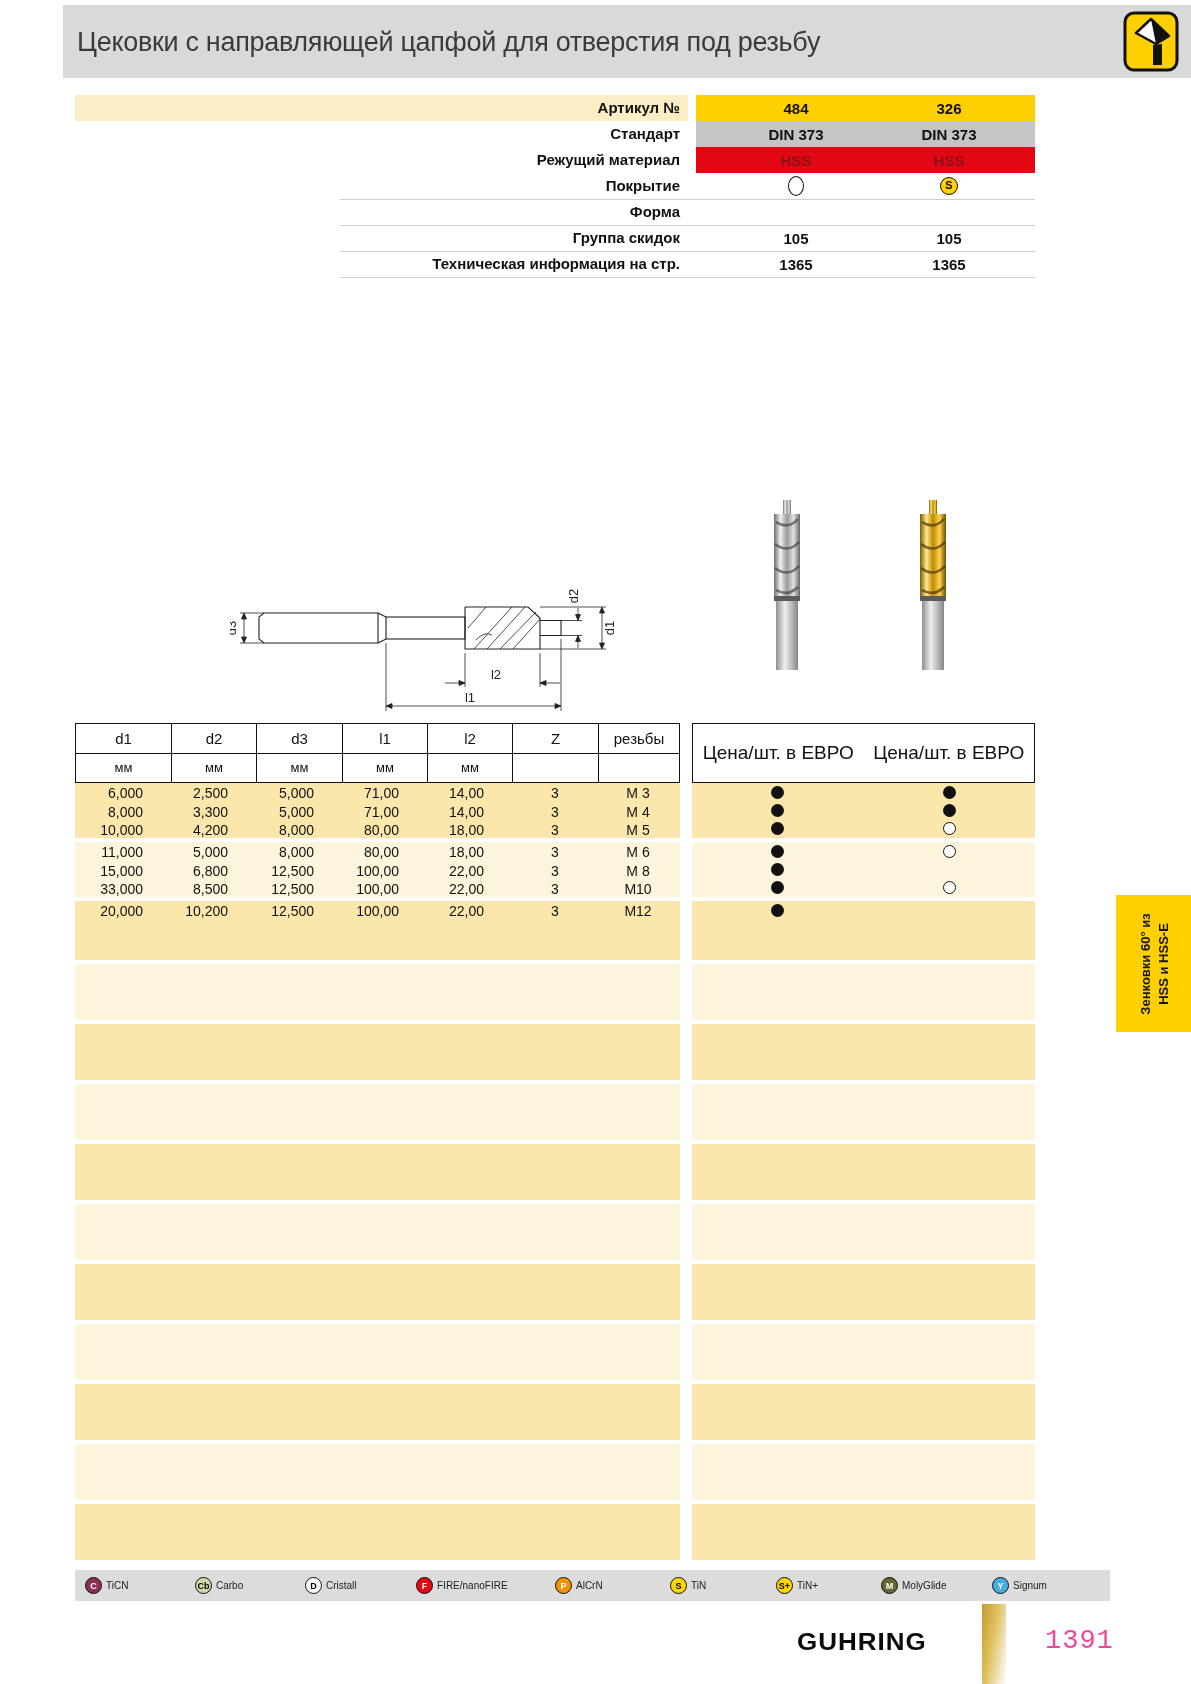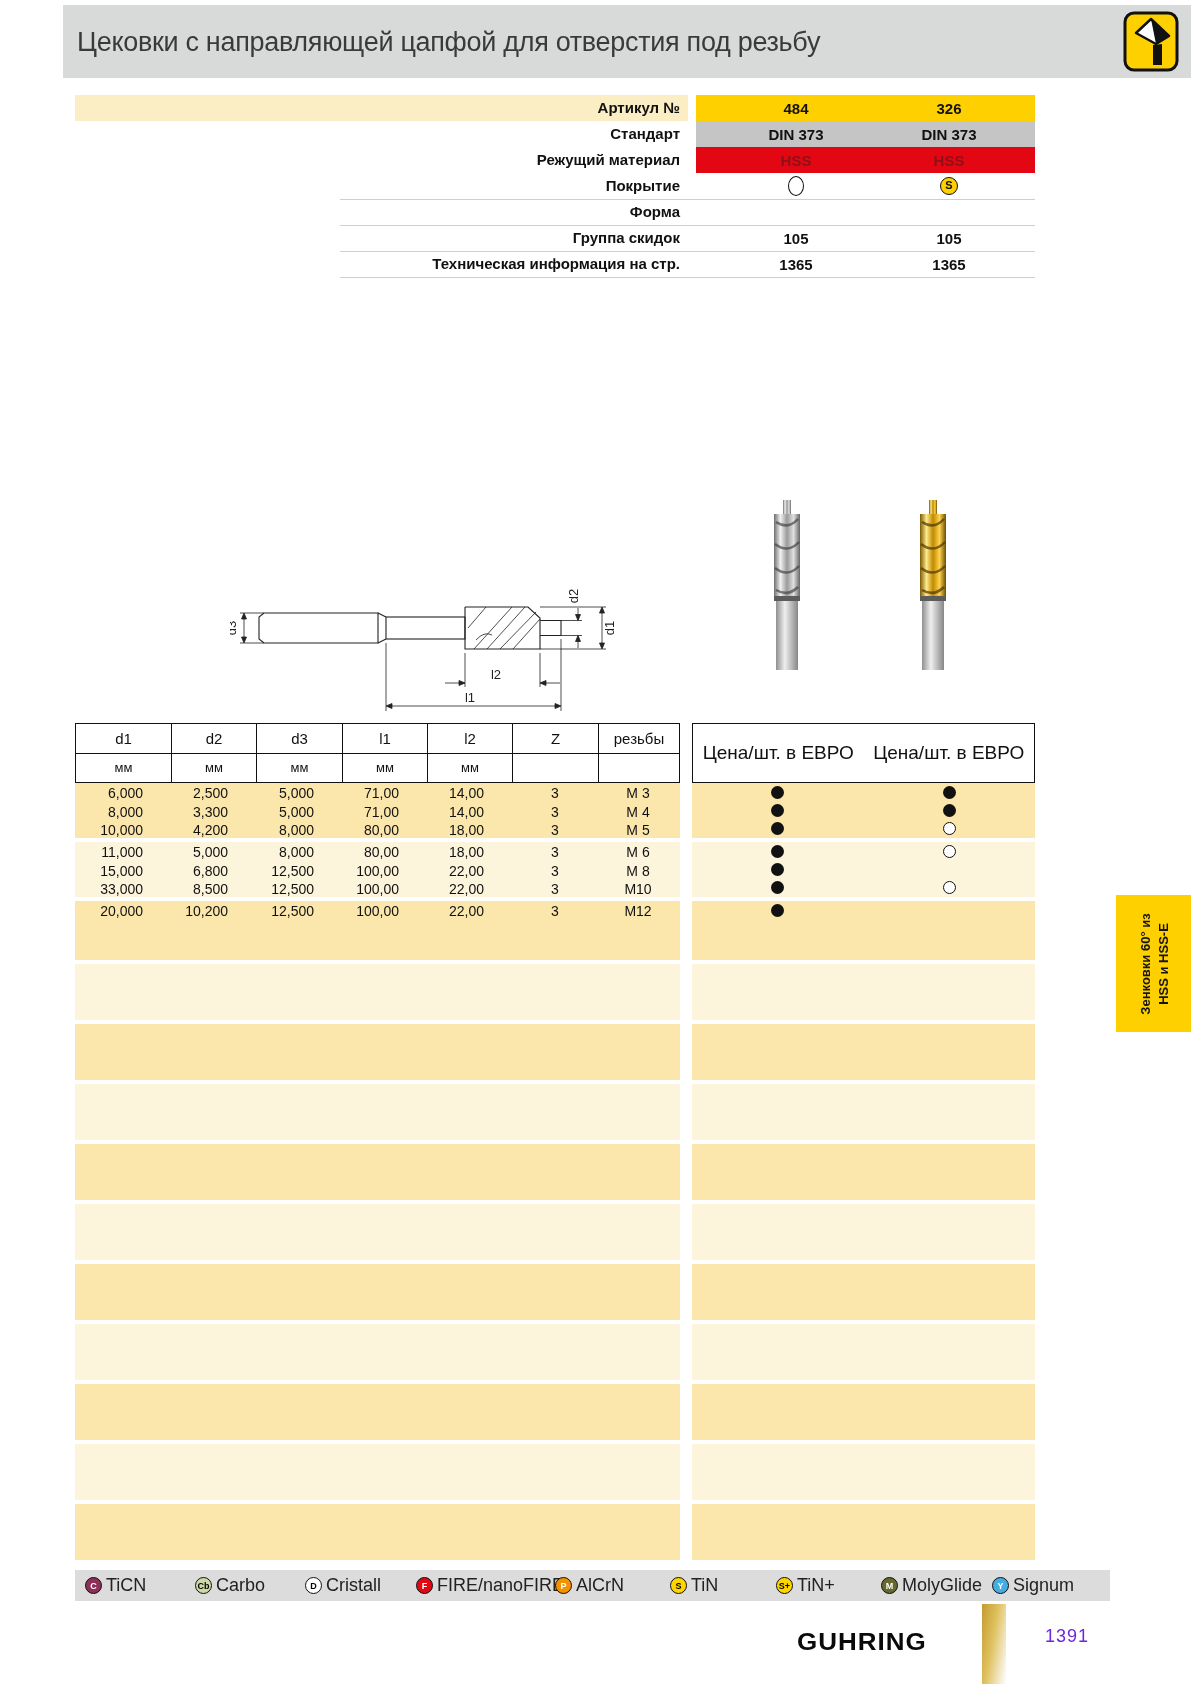--- a/index.html
+++ b/index.html
@@ -70,28 +70,28 @@
   .tab-inner{position:absolute;width:137px;height:75px;left:50%;top:50%;
              transform:translate(-50%,-50%) rotate(-90deg);display:flex;flex-direction:column;
              justify-content:center;text-align:center;font-size:13px;font-weight:bold;
              line-height:1.35;white-space:nowrap;color:#151515;}
 
   
   .legend-bar{position:absolute;left:75px;top:1570px;width:1035px;height:31px;background:var(--legend-gray);}
   .legend-item{position:absolute;top:0;height:31px;display:flex;align-items:center;gap:4px;}
   .badge{width:17px;height:17px;border-radius:50%;border:1px solid #111;display:flex;align-items:center;
          justify-content:center;font-size:9px;font-weight:bold;box-sizing:border-box;flex:0 0 auto;}
-  .legend-label{font-size:18px;color:#222;white-space:nowrap;}
+  .legend-label{font-size:10px;color:#222;white-space:nowrap;}
 
   
   .brand{position:absolute;left:797px;top:1627px;font-size:26px;font-weight:900;
          letter-spacing:1px;color:#0a0a0a;transform:scaleY(0.92);}
   .gold-bar{position:absolute;left:982px;top:1604px;width:24px;height:80px;
             background:linear-gradient(100deg,#c49a2e 0%,#dfc261 45%,#f6eed8 85%,#ffffff 100%);}
-  .page-num{position:absolute;left:1045px;top:1626px;font-size:18px;color:#6d28d9;letter-spacing:1px;}
+  .page-num{position:absolute;left:1045px;top:1626px;font-size:27px;color:#ec4899;letter-spacing:1px;font-family:Liberation Mono, monospace;}
 </style>
 </head>
 <body>
 
 <div class="page" style="--accent: #FFD000; --red: #E30613; --gray-cell: #C5C5C5; --cream: #FBEDC4; --band-dark: #FBE7AC; --band-light: #FDF4DC; --header-gray: #D8DAD9; --legend-gray: #DCDCDC;">
 
   <div class="header-bar">
     <div class="page-title">Цековки с направляющей цапфой для отверстия под резьбу</div>
     <svg class="header-icon" viewBox="0 0 56 61" width="56" height="61">
       <rect x="2" y="2" width="52" height="57" rx="9" fill="#FFD000" stroke="#111" stroke-width="3"></rect>

